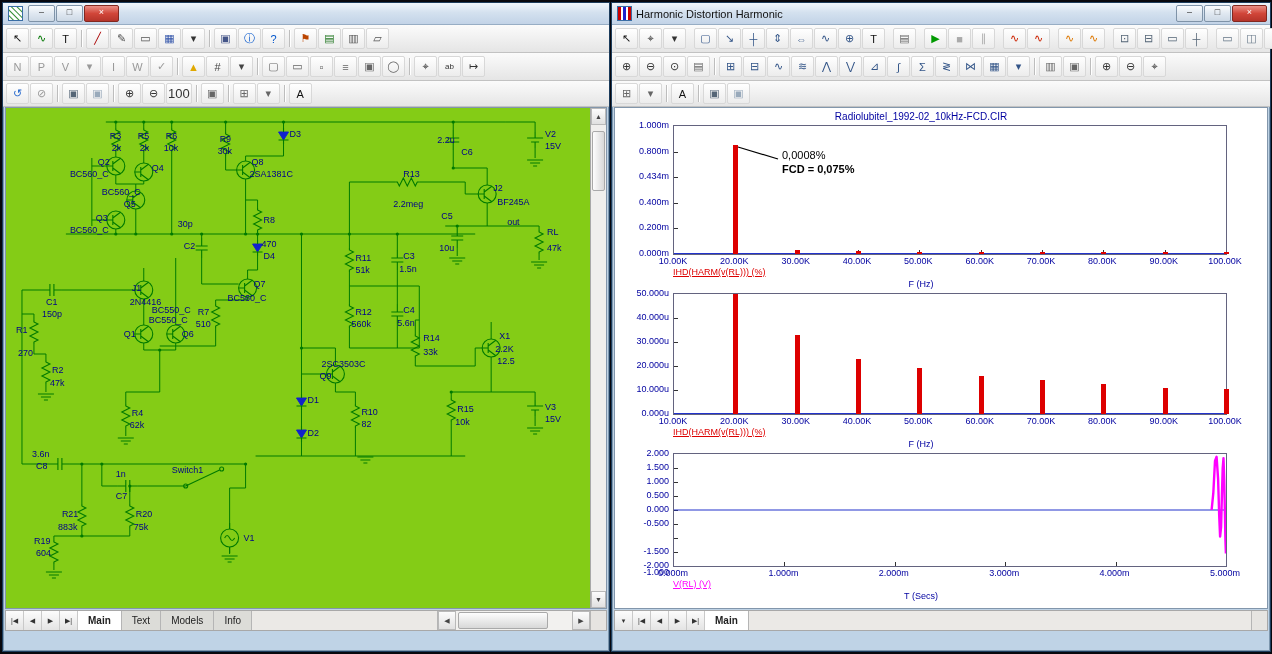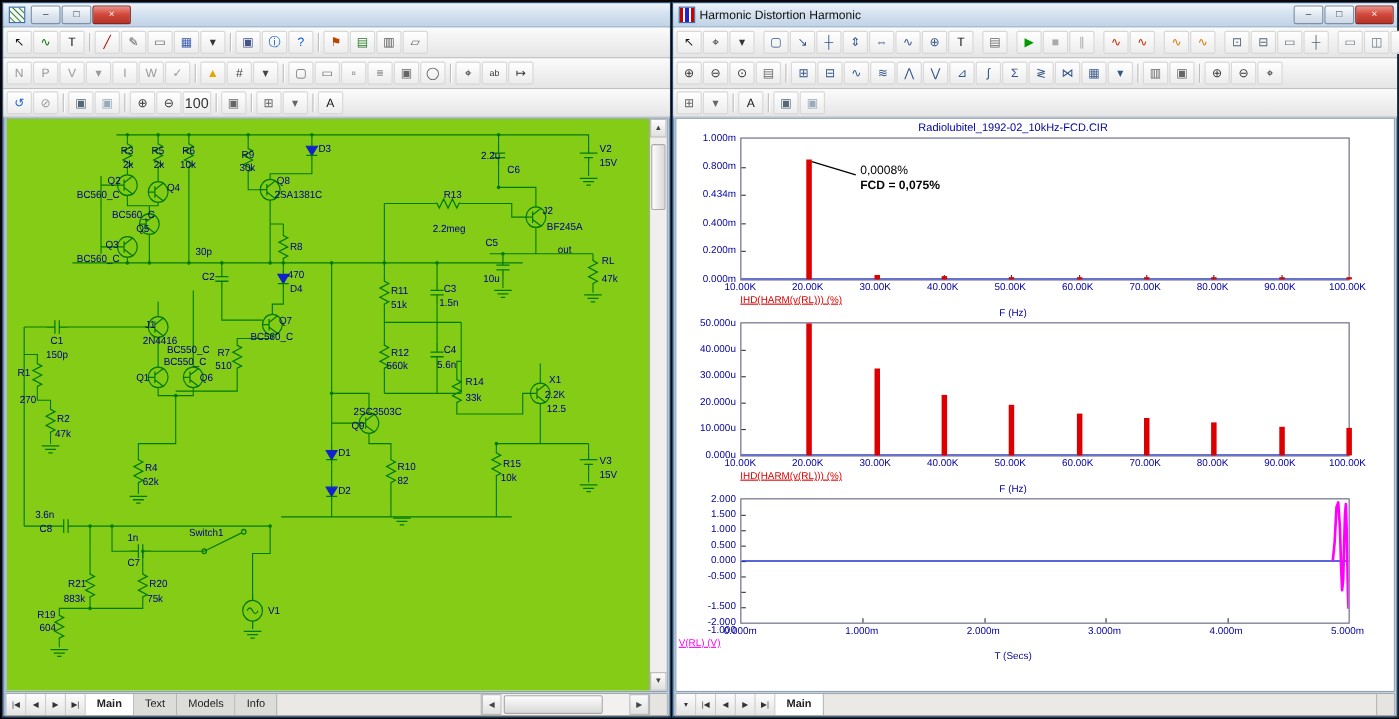--- a/index.html
+++ b/index.html
@@ -12,21 +12,21 @@
   .app-icon{width:13px;height:13px;border:1px solid #3a6ea5;background:#fff;flex:0 0 auto}
   .app-icon.sch{background:repeating-linear-gradient(45deg,#fff,#fff 2px,#2e8b2e 3px,#fff 4px)}
   .app-icon.hda{background:linear-gradient(90deg,#c00 0 3px,#fff 3px 5px,#22c 5px 8px,#fff 8px 10px,#c00 10px)}
   .wbtn{width:25px;height:15px;border:1px solid #7f93a8;border-radius:2px;background:linear-gradient(#fbfcfd,#e0e8f1 50%,#cdd9e6);font-size:9px;line-height:13px;text-align:center;color:#333;margin-left:1px}
   .wbtn.close{background:linear-gradient(#ea8f86,#d14639 50%,#b5342a);color:#fff;border-color:#822820;width:33px}
   .toolbar{height:25px;flex:0 0 auto;display:flex;align-items:center;padding:1px 3px;background:linear-gradient(#fbfbfb,#e5e5e5);border-bottom:1px solid #c2c2c2;gap:1px}
   .toolbar.small{height:23px}
   .tbtn{min-width:19px;height:19px;padding:0 1px;display:flex;align-items:center;justify-content:center;font-size:11px;border:1px solid #d8d8d8;border-radius:2px;background:linear-gradient(#ffffff,#ececec);cursor:default;user-select:none}
   .tsep{width:1px;height:17px;background:#bdbdbd;box-shadow:1px 0 0 #fff;margin:0 3px}
   .content{flex:1;margin:0 2px;border:1px solid #8296ab;background:#fff;position:relative;overflow:hidden}
-  .tabbar{height:19px;flex:0 0 auto;margin:1px 2px 0;display:flex;align-items:stretch;background:#ebe9e6;border:1px solid #a8a8a8;font-size:10px}
+  .tabbar{height:19px;flex:0 0 auto;margin:1px 2px 20px;display:flex;align-items:stretch;background:#ebe9e6;border:1px solid #a8a8a8;font-size:10px}
   .tnav-wrap,.tabs-wrap{display:flex}
   .tnav{width:17px;display:flex;align-items:center;justify-content:center;font-size:7px;color:#333;border-right:1px solid #c9c9c9;background:linear-gradient(#fcfcfc,#e4e4e4)}
   .tab{padding:0 10px;display:flex;align-items:center;border-right:1px solid #b5b5b5;color:#222;background:#dcdcd8}
   .tab.sel{background:#fff;font-weight:bold}
   .tspacer{flex:1}
   .hscroll{display:flex;width:152px;border-left:1px solid #b5b5b5}
   .harrow{width:16px;display:flex;align-items:center;justify-content:center;font-size:7px;color:#444;background:linear-gradient(#fcfcfc,#e0e0e0);border:1px solid #b9b9b9}
   .htrack{flex:1;background:#f2f1ef;position:relative}
   .hthumb{position:absolute;left:2px;top:1px;bottom:1px;width:88px;background:linear-gradient(#fdfdfd,#d8d8d8);border:1px solid #a9a9a9;border-radius:2px}
   .corner{width:15px;background:#e6e4e1;border-left:1px solid #b5b5b5}
@@ -606,21 +606,21 @@
             </div>
           </div>
           <div class="xtrow" style="margin-left: 56px; width: 552px;">
             <span style="left: 0px;">0.000m</span>
             <span style="left: 110.4px;">1.000m</span>
             <span style="left: 220.8px; text-align: center;">2.000m</span>
             <span style="left: 331.2px;">3.000m</span>
             <span style="left: 441.6px;">4.000m</span>
             <span style="left: 552px;">5.000m</span>
           </div>
-          <div class="slab" style="color: rgb(255, 0, 255); ">V(RL) (V)</div>
+          <div class="slab" style="color: rgb(255, 0, 255); margin-left: 56px;">V(RL) (V)</div>
           <div class="xlabel">T (Secs)</div>
         </div>
     </div>
   </div>
   <div class="tabbar">
     <span class="tnav-wrap">
         <span class="tnav">▾</span>
         <span class="tnav">|◀</span>
         <span class="tnav">◀</span>
         <span class="tnav">▶</span>

